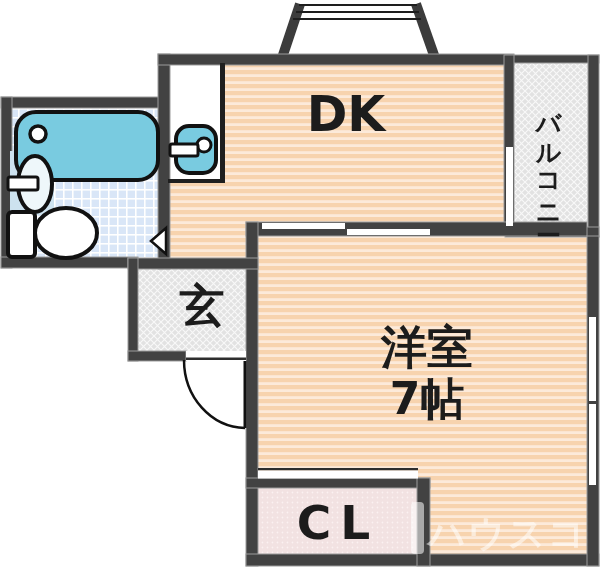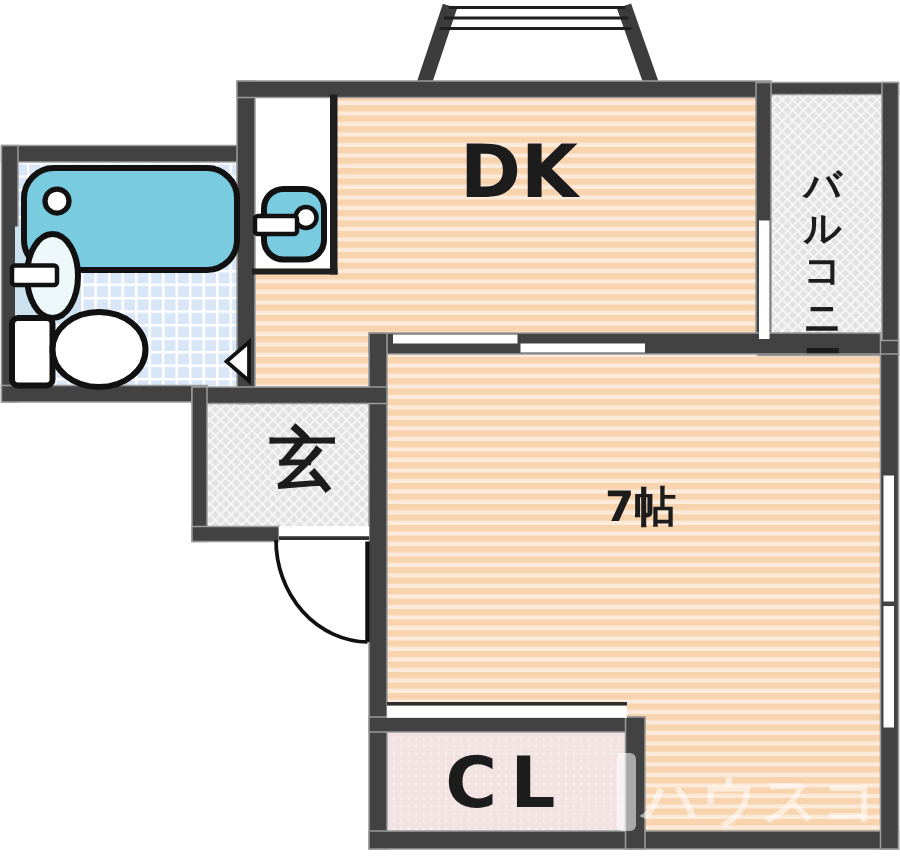--- a/index.html
+++ b/index.html
@@ -8,21 +8,21 @@
     font-family:"DejaVu Sans",sans-serif;overflow:hidden;
   }
   .plan svg{position:absolute;left:0;top:0;z-index:1;}
   .lbl{
     position:absolute;z-index:2;color:#1c1c1c;font-weight:bold;
     text-align:center;line-height:1.12;white-space:nowrap;
   }
   .lbl-dk{left:278px;top:88px;width:136px;font-size:49px;}
   .lbl-dk .size{font-size:45px;}
   .lbl-western{left:352px;top:322px;width:150px;font-size:46px;}
-  .lbl-western .size{font-size:28px;text-align:center;}
+  .lbl-western .size{font-size:44px;text-align:center;}
   .lbl-balcony{
     left:534px;top:84px;height:150px;font-size:25px;letter-spacing:3px;
     writing-mode:vertical-rl;text-orientation:mixed;font-weight:bold;
   }
   .lbl-genkan{left:172px;top:281px;width:60px;font-size:45px;}
   .lbl-cl{left:268px;top:497px;width:140px;font-size:47px;letter-spacing:9px;text-align:center;}
   .watermark{
     position:absolute;z-index:3;left:428px;top:509px;font-size:37px;
     font-weight:bold;letter-spacing:2px;color:rgba(255,255,255,0.55);
   }
@@ -145,20 +145,21 @@
         <rect x="170" y="144" width="28" height="12" rx="2" fill="#ffffff" stroke="#111111" stroke-width="3"></rect>
       </g>
     </g>
   </svg>
 
   <div class="lbl lbl-dk">
     <div>DK</div>
   </div>
 
   <div class="lbl lbl-western">
+    <div>洋室</div>
     <div class="size">7帖</div>
   </div>
 
   <div class="lbl lbl-balcony">バルコニー</div>
 
   <div class="lbl lbl-genkan">玄</div>
 
   <div class="lbl lbl-cl">CL</div>
 
   <div class="watermark-bar"></div>

